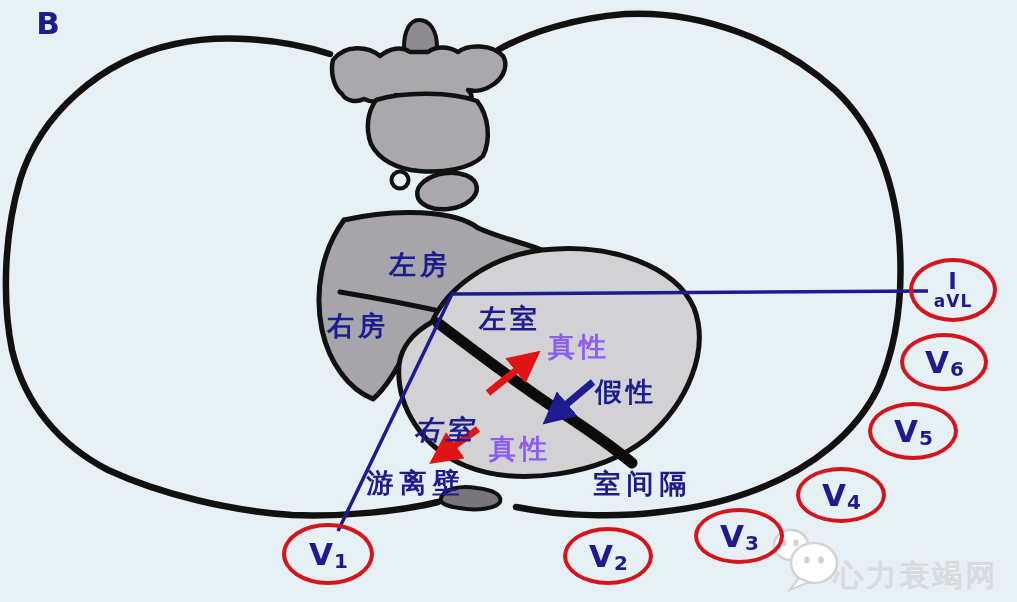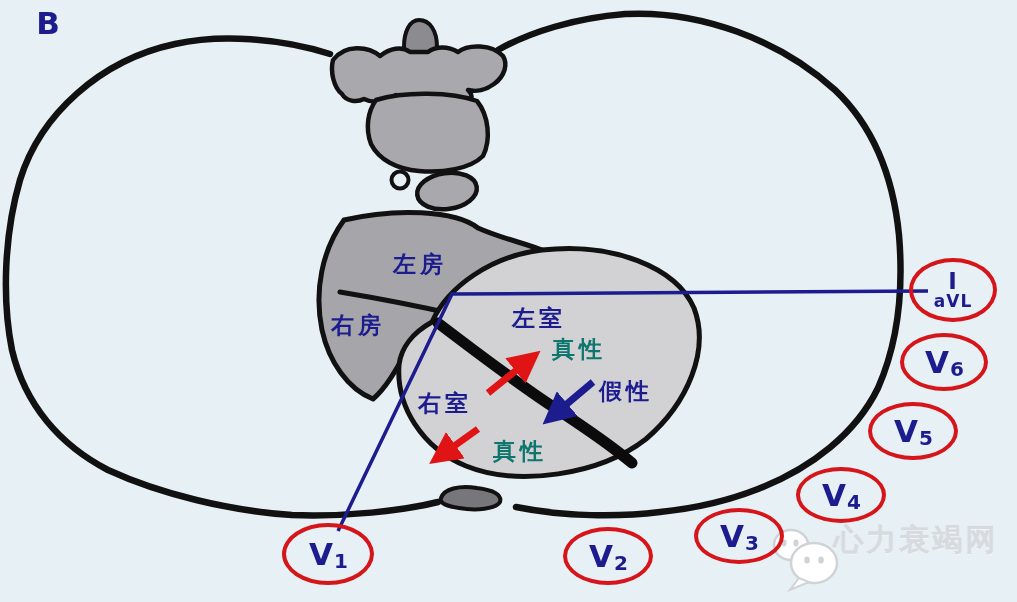--- a/index.html
+++ b/index.html
@@ -4,24 +4,24 @@
 <style>
   html,body{margin:0;padding:0;}
   .canvas{
     position:relative;width:1017px;height:602px;overflow:hidden;
     background:#e7f0f4;
     font-family:"DejaVu Sans","Liberation Sans",sans-serif;
   }
   .canvas svg{position:absolute;left:0;top:0;}
   .lbl{
     position:absolute;transform:translate(-50%,-50%);
-    font-weight:bold;color:#1c1c8f;font-size:23px;letter-spacing:4px;
+    font-weight:bold;color:#1c1c8f;font-size:27px;letter-spacing:4px;
     white-space:nowrap;line-height:1;text-indent:4px;
   }
-  .red{color:#0f766e;}
+  .red{color:#8b5cf6;font-family:Liberation Mono, monospace;}
   .panel{font-size:31px;letter-spacing:0;text-indent:0;}
   .wide{letter-spacing:6px;text-indent:6px;}
   .lead{
     position:absolute;transform:translate(-50%,-50%);
     border:4px solid #d6151a;border-radius:50%;
     display:flex;align-items:center;justify-content:center;
     color:#1c1c8f;font-weight:bold;font-size:31px;line-height:1;
     box-sizing:border-box;
   }
   .lead .vsub{font-size:20px;position:relative;top:7px;left:1px;}
@@ -79,22 +79,24 @@
       <path d="M 799,578 L 790,590 L 809,582 Z" fill="#ffffff" stroke="#cfd3d6" stroke-width="2"></path>
       <ellipse cx="807" cy="560" rx="2.8" ry="3.6" fill="#cfd3d6"></ellipse>
       <ellipse cx="821" cy="560" rx="2.8" ry="3.6" fill="#cfd3d6"></ellipse>
     </g>
   </svg>
 
   <div class="lbl panel" style="left:48px;top:23px;">B</div>
 
   <div class="lbl" style="left:418px;top:264px;">左房</div>
   <div class="lbl" style="left:356px;top:325px;">右房</div>
-  <div class="lbl" style="left:537px;top:318px;">左室</div>
-  <div class="lbl" style="left:443px;top:403px;">右室</div>
+  <div class="lbl" style="left:508px;top:318px;">左室</div>
+  <div class="lbl" style="left:443px;top:429px;font-style:italic;">右室</div>
+  <div class="lbl wide" style="left:413px;top:482px;">游离壁</div>
+  <div class="lbl wide" style="left:640px;top:483px;">室间隔</div>
 
   <div class="lbl red" style="left:577px;top:349px;">真性</div>
   <div class="lbl" style="left:624px;top:391px;text-align:right;">假性</div>
   <div class="lbl red" style="left:518px;top:451px;">真性</div>
 
   <div class="lead stack" style="left:953px;top:290px;width:88px;height:64px;">
     <span class="l1">I</span>
     <span class="l2">aVL</span>
   </div>
   <div class="lead" style="left:944px;top:362px;width:88px;height:58px;">
@@ -115,15 +117,15 @@
   </div>
   <div class="lead" style="left:608px;top:556px;width:90px;height:58px;">
     <span>V</span>
       <span class="vsub">2</span>
   </div>
   <div class="lead" style="left:328px;top:554px;width:92px;height:62px;">
     <span>V</span>
       <span class="vsub">1</span>
   </div>
 
-  <div class="wm" style="left:916px;top:540px;">心力衰竭网</div>
+  <div class="wm" style="left:916px;top:576px;">心力衰竭网</div>
 
 </div>
 
 </body></html>

